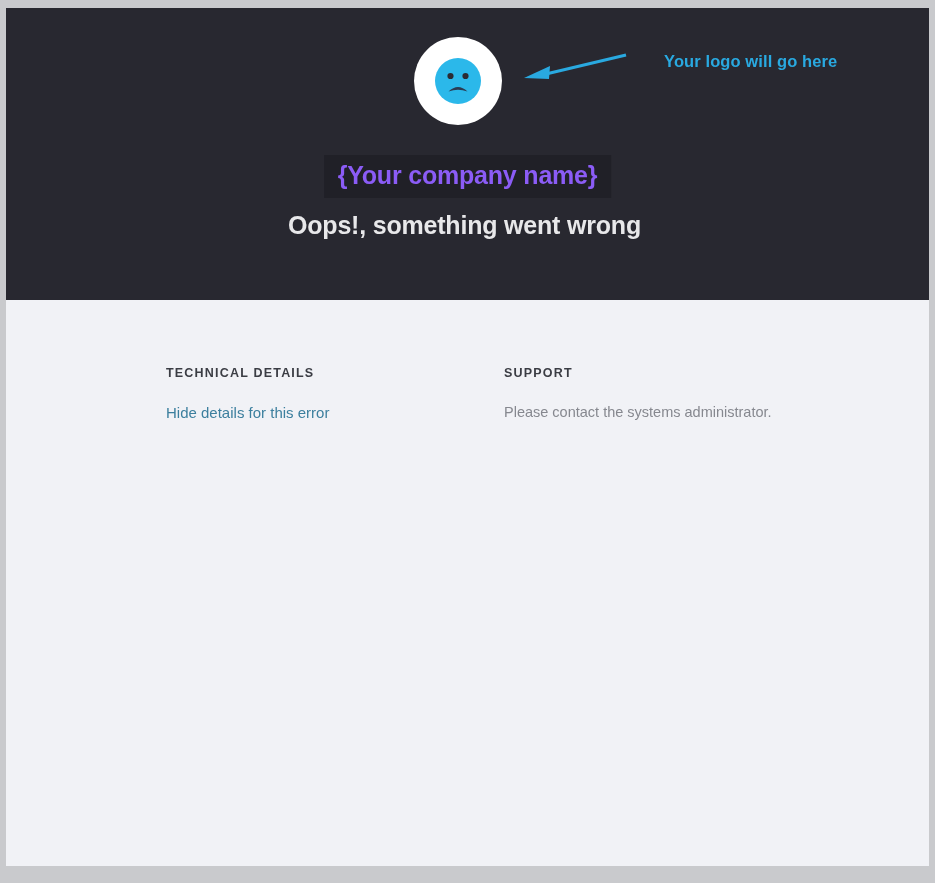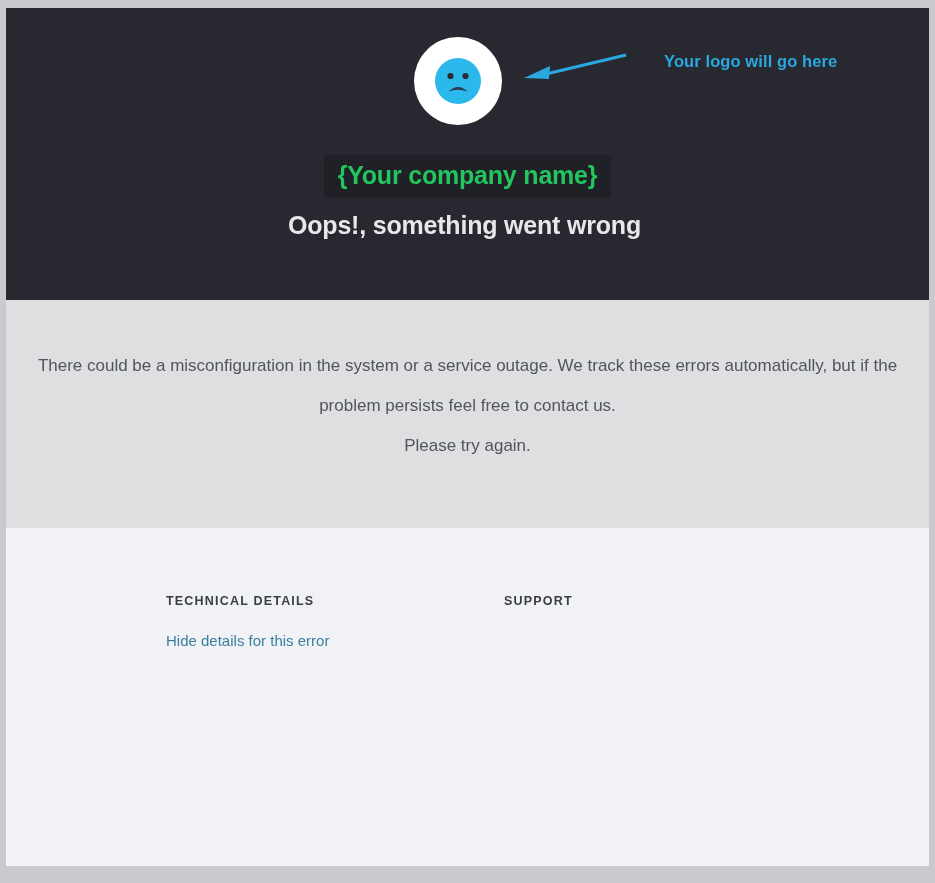--- a/index.html
+++ b/index.html
@@ -71,21 +71,21 @@
     white-space: nowrap;
     margin-left: 6px;
   }
 
   .company-name {
     position: absolute;
     left: 50%;
     transform: translateX(-50%);
     top: 147px;
     background: #202027;
-    color: #22c55e;
+    color: #8b5cf6;
     font-size: 25px;
     font-weight: bold;
     padding: 6px 14px 8px 14px;
     white-space: nowrap;
     letter-spacing: -0.2px;
   }
 
   .oops-title {
     position: absolute;
     left: 0;
@@ -177,36 +177,32 @@
       <polygon points="10,32 36,20 35,33" fill="#29a9e0"></polygon>
     </svg>
 
     <div class="annotation-label">Your logo will go here</div>
 
     <div class="company-name">{Your company name}</div>
 
     <div class="oops-title">Oops!, something went wrong</div>
   </div>
 
-  <div class="message-band">
-    <div class="message-line">There could be a misconfiguration in the system or a service outage. We track these errors automatically, but if the</div>
-    <div class="message-line">problem persists feel free to contact us.</div>
-    <div class="message-line">Please try again.</div>
-  </div>
 
   <div class="details">
 
     <div class="columns">
 
       <div class="col-technical">
         <p class="col-head">TECHNICAL DETAILS</p>
         <a class="toggle-link">Hide details for this error</a>
       </div>
 
       <div class="col-support">
         <p class="col-head">SUPPORT</p>
+        <div class="support-text">Please contact the systems administrator.</div>
       </div>
 
     </div>
 
   </div>
 
 </div>
 
 </body></html>

